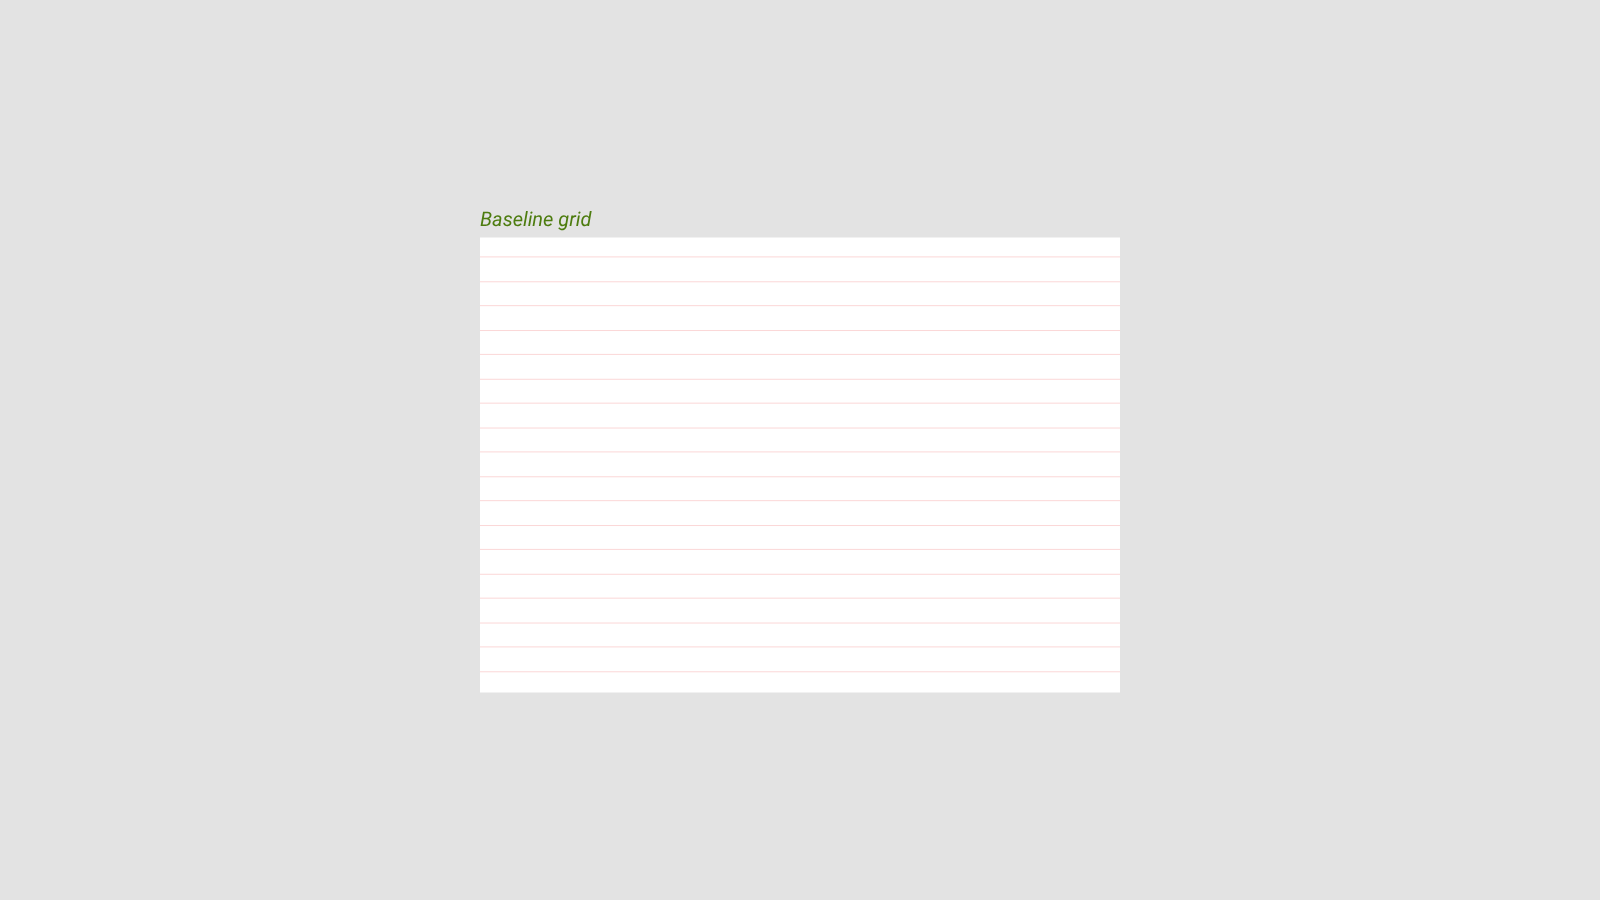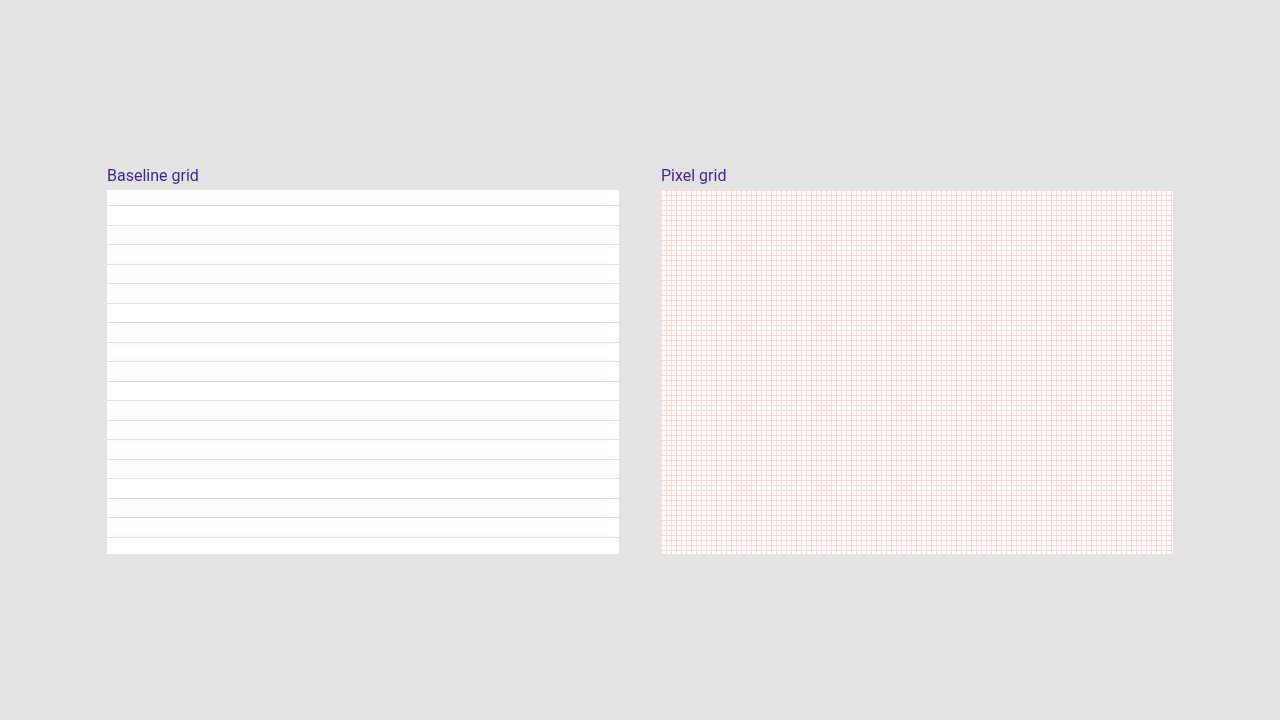--- a/index.html
+++ b/index.html
@@ -18,25 +18,26 @@
       overflow: hidden;
     }
     .container {
       display: flex;
       gap: 42px;
     }
     .panel {
       width: 512px;
     }
     .panel-label {
-      color: #4c1d95;
+      color: #4d7c0f;
       font-size: 16px;
       font-weight: 400;
       margin-bottom: 4px;
       line-height: 1.3;
+      font-style: italic;
     }
     .canvas {
       width: 512px;
       height: 364px;
       background: #ffffff;
     }
     
     .baseline {
       background-color: #ffffff;
       background-image:
@@ -71,18 +72,14 @@
 </head>
 <body>
 
 <div class="container">
 
   <div class="panel">
     <div class="panel-label">Baseline grid</div>
     <div class="canvas baseline"></div>
   </div>
 
-  <div class="panel">
-    <div class="panel-label">Pixel grid</div>
-    <div class="canvas pixel-grid"></div>
-  </div>
 
 </div>
 
 </body></html>

